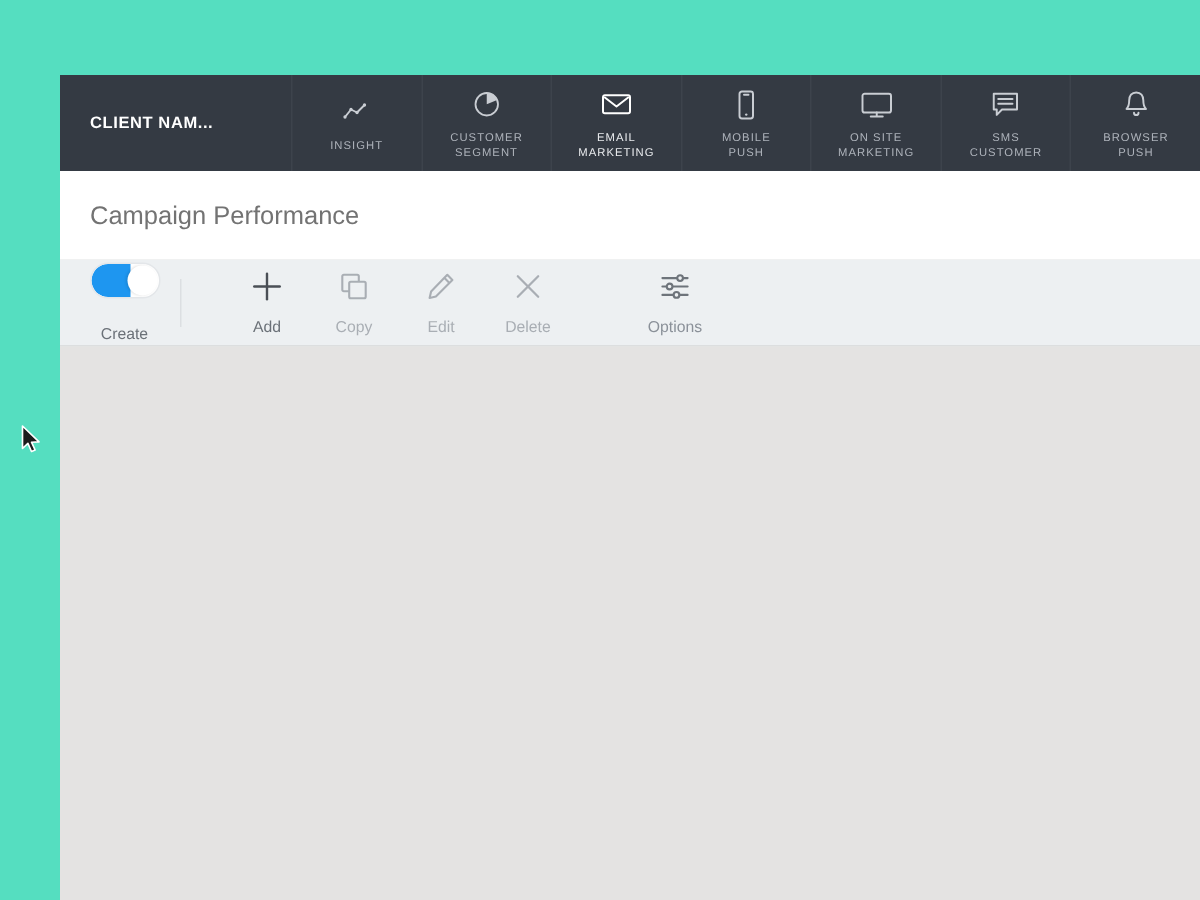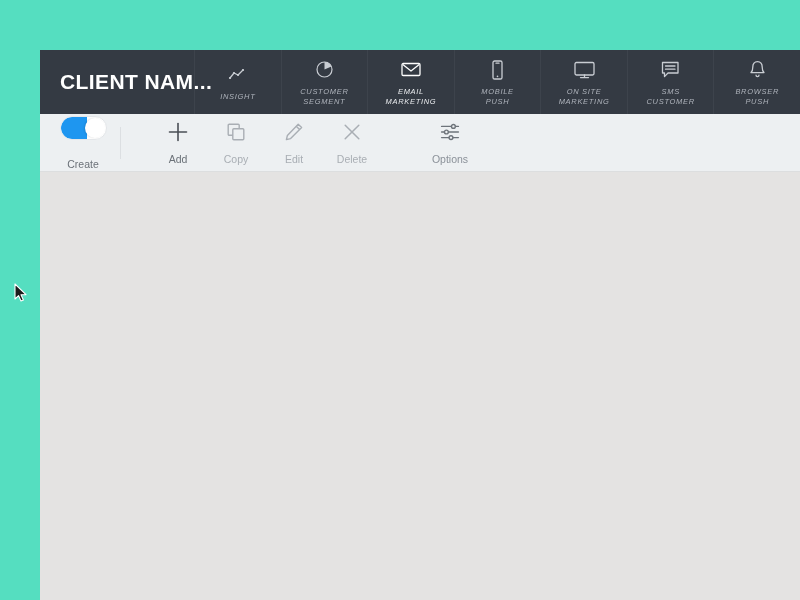--- a/index.html
+++ b/index.html
@@ -40,30 +40,29 @@
   #brand {
     width: 155px;
     display: flex;
     align-items: center;
     padding-left: 20px;
     box-sizing: border-box;
     border-right: 1px solid #3d434c;
   }
   #brand-title {
     color: #ffffff;
-    font-size: 21px;
+    font-size: 11px;
     font-weight: bold;
     letter-spacing: 0.4px;
     white-space: nowrap;
   }
   #nav-items {
     display: flex;
     align-items: stretch;
     flex: 1 1 auto;
-    font-style: italic;
   }
   .nav-item {
     flex: 1 1 0;
     display: flex;
     flex-direction: column;
     align-items: center;
     justify-content: center;
     gap: 7px;
     border-right: 1px solid #3d434c;
     box-sizing: border-box;
@@ -295,20 +294,23 @@
             <path d="M7 15.1 C7 16 7.7 16.7 8.5 16.7 C9.3 16.7 10 16 10 15.1"></path>
           </svg>
         </span>
         <span class="nav-label">BROWSER
 PUSH</span>
       </div>
 
     </div>
   </div>
 
+  <div id="title-bar">
+    <span id="page-title">Campaign Performance</span>
+  </div>
 
   <div id="toolbar">
 
     <div class="switch-wrap">
       <span class="switch">
         <span class="switch-fill"></span>
         <span class="switch-knob"></span>
       </span>
       <span class="tool-label">Create</span>
     </div>

